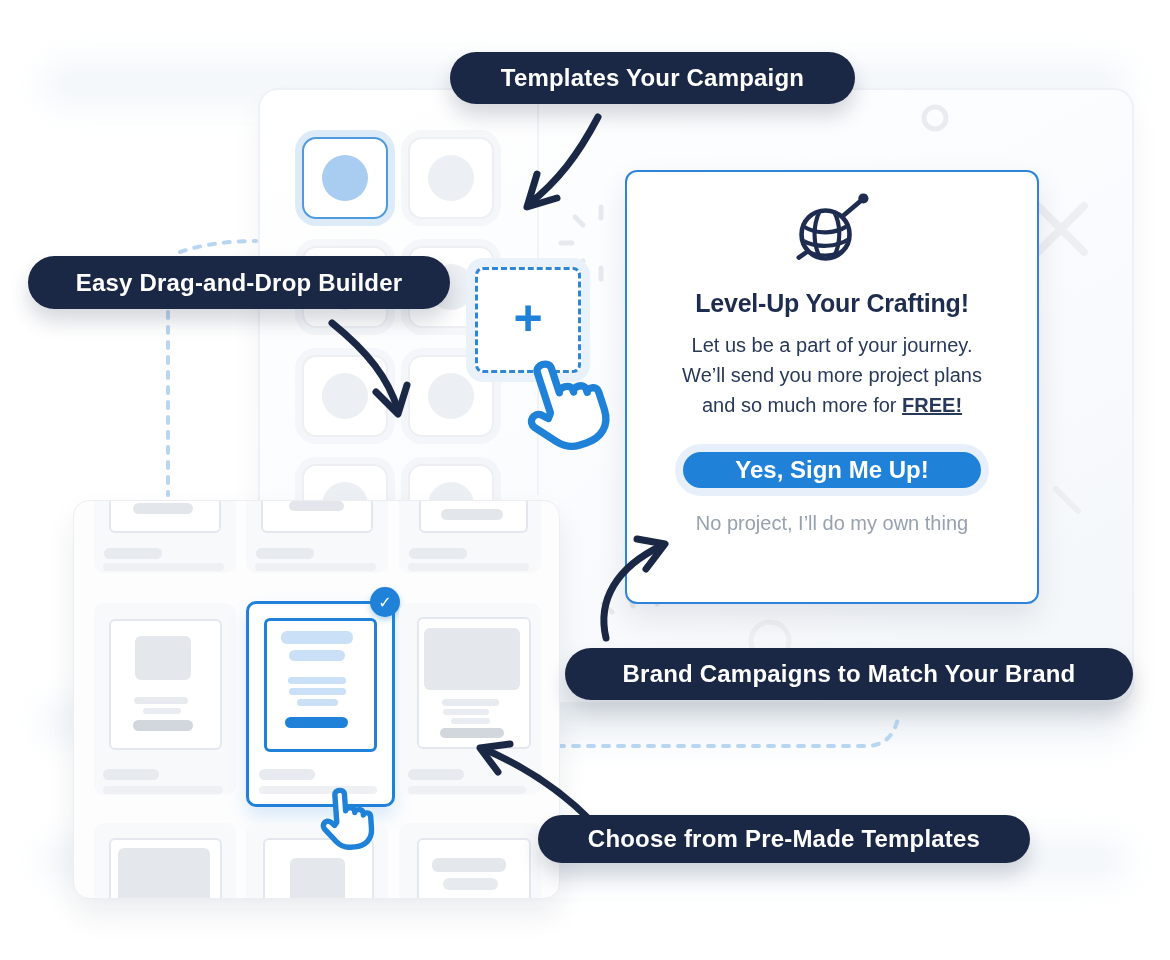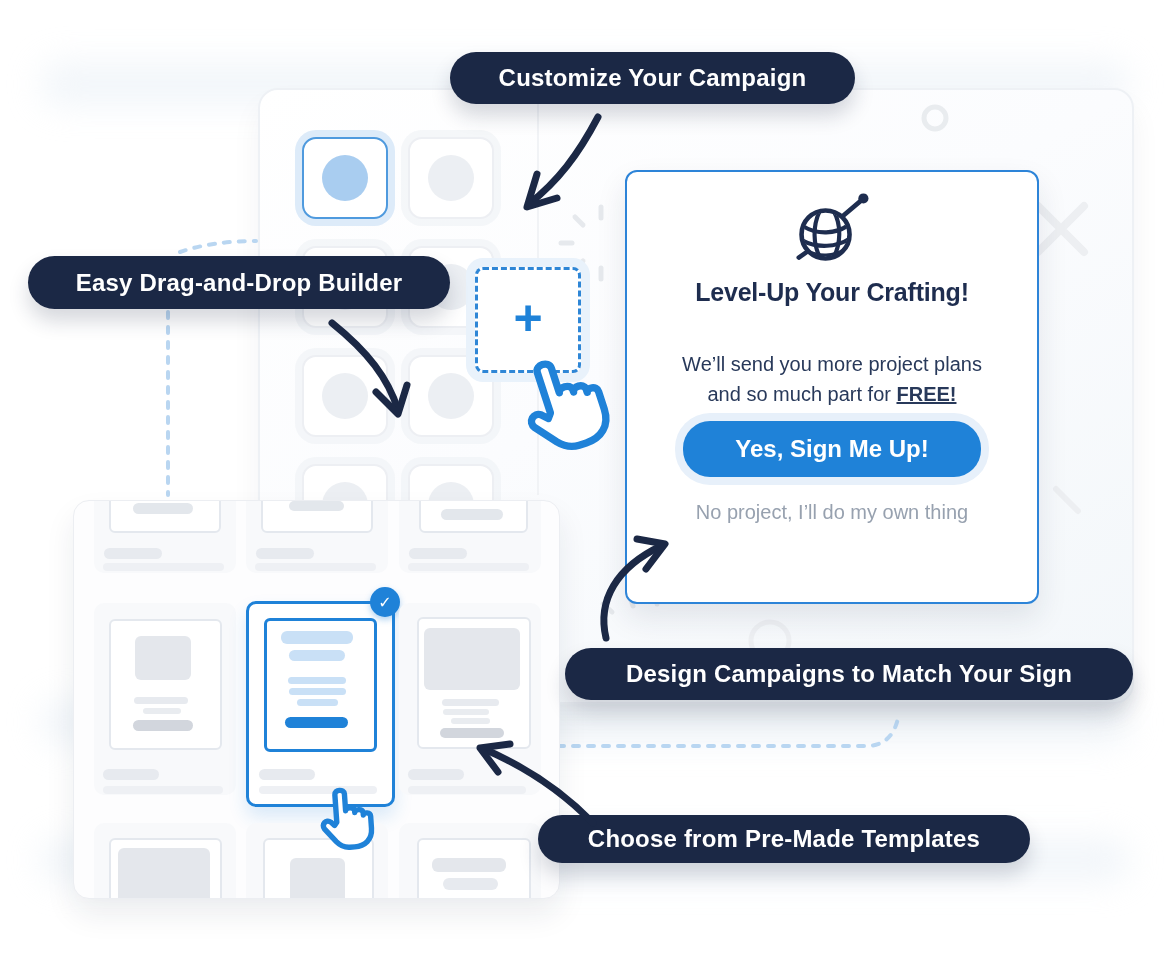--- a/index.html
+++ b/index.html
@@ -37,23 +37,23 @@
   .tsel{position:absolute;background:#fff;border:3px solid #1f82d8;border-radius:10px;
       box-shadow:0 10px 18px rgba(31,130,216,.16);}
   .tselprev{position:absolute;background:#fff;border:3px solid #1f82d8;border-radius:6px;}
   .badge{position:absolute;width:30px;height:30px;border-radius:50%;background:#1f82d8;
       display:flex;align-items:center;justify-content:center;color:#fff;font-size:16px;
       font-weight:bold;box-shadow:0 3px 6px rgba(31,130,216,.35);}
   
   .modal{position:absolute;left:625px;top:170px;width:410px;height:430px;background:#fff;
       border:2px solid #2d84d8;border-radius:12px;box-shadow:0 14px 30px rgba(27,40,68,.10);
       display:flex;flex-direction:column;align-items:center;}
-  .m-title{margin-top:14px;font-size:25px;font-weight:bold;color:#1e2d4f;letter-spacing:-.2px;}
+  .m-title{margin-top:25px;font-size:25px;font-weight:bold;color:#1e2d4f;letter-spacing:-.2px;}
   .m-body{margin-top:12px;font-size:20px;line-height:30px;color:#28395a;text-align:center;}
-  .m-cta{margin-top:12px;width:298px;height:56px;border-radius:27px;background:#1f82d8;
+  .m-cta{margin-top:32px;width:298px;height:36px;border-radius:27px;background:#1f82d8;
       box-shadow:0 0 0 8px #e7f0fa;display:flex;align-items:center;justify-content:center;
       color:#fff;font-size:24px;font-weight:bold;cursor:pointer;}
   .m-dismiss{margin-top:24px;font-size:20px;color:#97a1af;cursor:pointer;}
   svg.overlay{position:absolute;left:0;top:0;pointer-events:none;}
   .hand{position:absolute;pointer-events:none;}
 </style>
 </head>
 <body>
 
 <div id="stage">
@@ -175,27 +175,27 @@
     <div class="tcard" style="left:172px;top:322px;width:142px;height:120px;"></div>
     <div class="tprev" style="left:189px;top:337px;width:107px;height:120px;"></div>
     <i class="rrect" style="left:216px;top:357px;width:55px;height:60px;background:#e4e7ec;"></i>
     <div class="tcard" style="left:325px;top:322px;width:142px;height:120px;"></div>
     <div class="tprev" style="left:343px;top:337px;width:110px;height:120px;"></div>
     <i class="rrect" style="left:358px;top:357px;width:74px;height:14px;background:#e4e7ec;"></i>
     <i class="rrect" style="left:369px;top:377px;width:55px;height:12px;background:#e7eaef;"></i>
   </div>
 
   <div class="pill" style="left:450px;top:52px;width:405px;height:52px;">
-    <span>Customize Your Campaign</span>
+    <span>Templates Your Campaign</span>
   </div>
   <div class="pill" style="left:28px;top:256px;width:422px;height:53px;">
     <span>Easy Drag-and-Drop Builder</span>
   </div>
   <div class="pill" style="left:565px;top:648px;width:568px;height:52px;">
-    <span>Design Campaigns to Match Your Sign</span>
+    <span>Brand Campaigns to Match Your Brand</span>
   </div>
   <div class="pill" style="left:538px;top:815px;width:492px;height:48px;">
     <span>Choose from Pre-Made Templates</span>
   </div>
 
   <div class="modal">
     <svg width="86" height="72" viewBox="0 0 90 78" style="margin-top:20px;">
       <defs>
           <clipPath id="ballclip">
             <circle cx="38" cy="46" r="24"></circle>
@@ -208,23 +208,23 @@
       <g clip-path="url(#ballclip)" stroke="#1e2d4f" stroke-width="4.5" fill="none" stroke-linecap="round">
         <path d="M12,36 C28,47 50,46 64,35"></path>
         <path d="M10,51 C28,62 52,60 66,49"></path>
         <path d="M17,64 C30,71 48,70 58,63"></path>
         <path d="M32,20 C24,36 24,58 33,72"></path>
         <path d="M47,21 C55,35 55,57 46,72"></path>
       </g>
     </svg>
     <div class="m-title">Level-Up Your Crafting!</div>
     <div class="m-body">
-      <br>
+      <span>Let us be a part of your journey.</span><br>
       <span>We’ll send you more project plans</span><br>
-      <span>and so much part for </span><b style="text-decoration:underline;">FREE!</b>
+      <span>and so much more for </span><b style="text-decoration:underline;">FREE!</b>
     </div>
     <div class="m-cta">
       <span>Yes, Sign Me Up!</span>
     </div>
     <div class="m-dismiss">No project, I’ll do my own thing</div>
   </div>
 
   <svg class="overlay" width="1170" height="960">
     <g stroke="#1b2845" stroke-width="7" fill="none" stroke-linecap="round" stroke-linejoin="round">
       <path d="M598,117 C578,155 558,181 529,204"></path>

